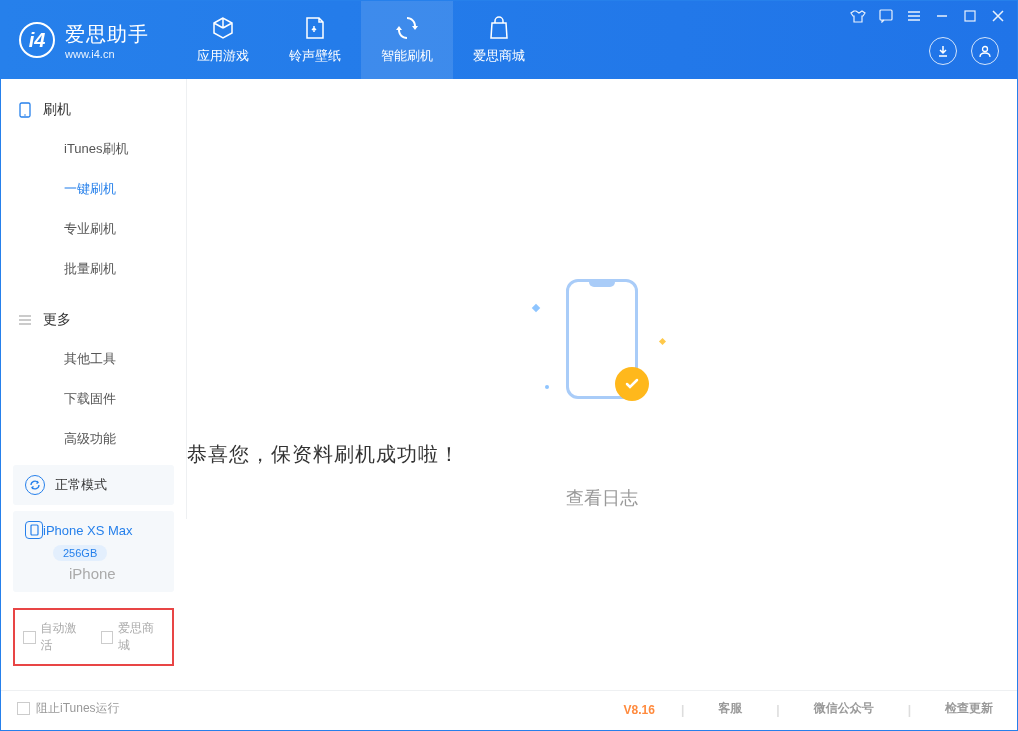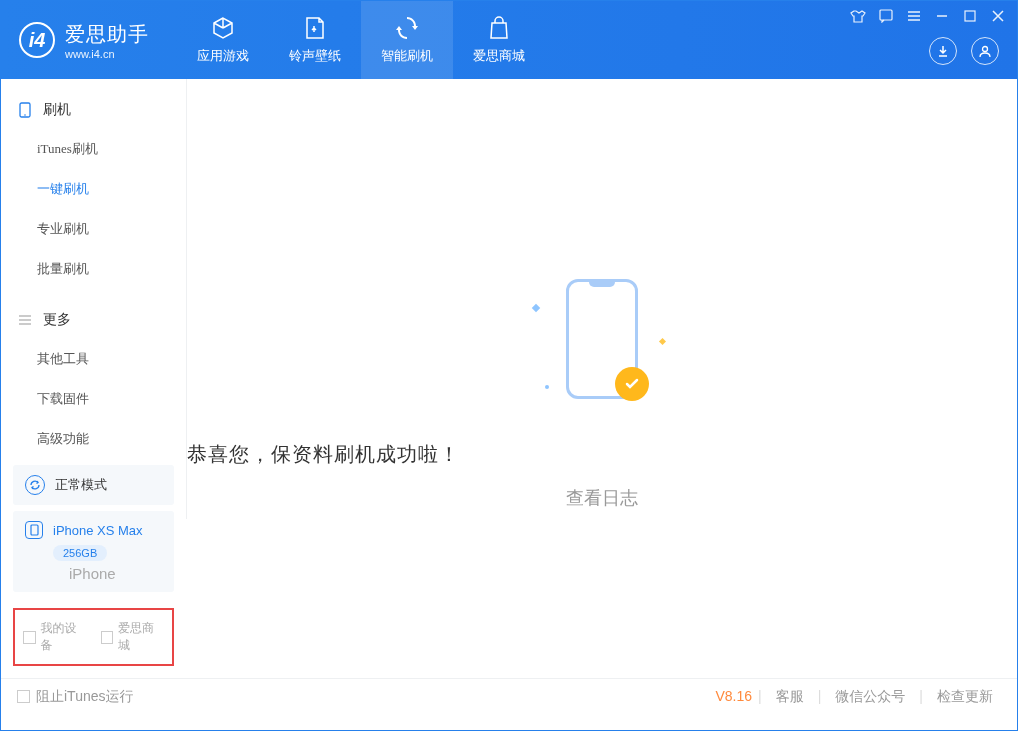--- a/index.html
+++ b/index.html
@@ -17,50 +17,50 @@
 .nav-tab-label{font-size:13px;}
 .window-controls{position:absolute;right:10px;top:6px;display:flex;gap:10px;align-items:center;}
 .wc-icon{width:18px;height:18px;cursor:pointer;opacity:0.9;display:flex;align-items:center;justify-content:center;}
 .header-actions{position:absolute;right:18px;top:36px;display:flex;gap:14px;}
 .ha-circle{width:28px;height:28px;border:1.5px solid rgba(255,255,255,0.8);border-radius:50%;display:flex;align-items:center;justify-content:center;cursor:pointer;}
 .content{display:flex;height:440px;}
 .sidebar{width:186px;background:#fff;border-right:1px solid #eef0f2;display:flex;flex-direction:column;}
 .sidebar-section{padding-top:12px;}
 .section-header{display:flex;align-items:center;padding:10px 16px;font-size:14px;color:#333;font-weight:500;}
 .section-icon{width:16px;height:16px;margin-right:10px;display:flex;align-items:center;justify-content:center;}
-.sidebar-item{padding:11px 16px 11px 36px;font-size:13px;color:#555;cursor:pointer;font-family:Liberation Serif, serif;}
+.sidebar-item{padding:11px 16px 11px 63px;font-size:13px;color:#555;cursor:pointer;}
 .sidebar-item.active{color:#2680eb;}
 .sidebar-spacer{flex:1;}
 .device-box{margin:6px 12px;padding:10px 12px;background:#f5f8fb;border-radius:3px;display:flex;align-items:center;gap:10px;cursor:pointer;}
 .device-icon{width:20px;height:20px;border:1.5px solid #2680eb;border-radius:50%;display:flex;align-items:center;justify-content:center;}
 .device-label{font-size:13px;color:#333;}
 .device-info-box{margin:0 12px 8px;padding:10px 12px;background:#f5f8fb;border-radius:3px;}
-.device-info-row{display:flex;align-items:center;gap:10px;}
+.device-info-row{display:flex;align-items:center;}
 .device-info-icon{width:18px;height:18px;border:1.5px solid #2680eb;border-radius:4px;display:flex;align-items:center;justify-content:center;}
 .device-name{font-size:13px;color:#2680eb;font-weight:500;}
 .device-storage{display:inline-block;margin-top:6px;margin-left:28px;padding:2px 10px;background:#e3effd;color:#2680eb;font-size:11px;border-radius:9px;}
 .device-type{margin-left:44px;margin-top:4px;font-size:15px;color:#aaa;}
 .checkbox-row{margin:8px 12px;padding:10px 8px;border:2px solid #e84545;display:flex;gap:14px;align-items:center;}
 .checkbox-item{display:flex;align-items:center;gap:5px;font-size:12px;color:#aaa;}
 .checkbox{width:13px;height:13px;border:1px solid #ccc;cursor:pointer;}
 .main{flex:1;position:relative;background:#fff;}
 .success-illust{width:130px;height:130px;margin:200px auto 0;position:relative;}
 .phone-shape{width:72px;height:120px;border:3px solid #a9ccf8;border-radius:12px;margin:0 auto;position:relative;background:#fff;}
 .phone-notch{width:26px;height:5px;background:#a9ccf8;border-radius:0 0 5px 5px;position:absolute;top:0;left:50%;transform:translateX(-50%);}
 .check-badge{width:34px;height:34px;background:#ffb81c;border-radius:50%;position:absolute;bottom:8px;right:18px;display:flex;align-items:center;justify-content:center;}
 .sparkle{position:absolute;background:#8ec5ff;}
 .sp1{width:6px;height:6px;transform:rotate(45deg);top:26px;left:-4px;}
 .sp2{width:5px;height:5px;transform:rotate(45deg);top:60px;right:2px;background:#ffc94a;}
 .sp3{width:4px;height:4px;border-radius:50%;bottom:20px;left:8px;}
 .success-text{text-align:left;font-size:20px;color:#333;margin-top:32px;letter-spacing:1px;}
 .confirm-btn{display:block;margin:26px auto 0;width:160px;height:40px;border:1px solid #dce0e4;background:#fff;font-size:14px;color:#555;cursor:pointer;border-radius:2px;}
 .view-log{display:block;text-align:center;margin-top:18px;font-size:18px;color:#999;cursor:pointer;}
-.footer{position:absolute;bottom:16px;left:0;right:0;height:36px;border-top:1px solid #eef0f2;display:flex;align-items:center;padding:0 16px;font-size:14px;color:#999;}
+.footer{position:absolute;bottom:4px;left:0;right:0;height:36px;border-top:1px solid #eef0f2;display:flex;align-items:center;padding:0 16px;font-size:12px;color:#999;}
 .footer-left{display:flex;align-items:center;gap:6px;}
-.footer-right{margin-left:auto;display:flex;align-items:flex-start;gap:6px;}
+.footer-right{margin-left:auto;display:flex;align-items:flex-end;gap:26px;font-weight:bold;}
 .footer-link{color:#999;cursor:pointer;padding:0 8px;}
 .footer-divider{color:#ddd;}
 </style>
 </head>
 <body>
 
 <div class="header">
   <div class="logo">
     <div class="logo-icon">i4</div>
     <div class="logo-text">
@@ -199,21 +199,21 @@
             </svg>
           </div>
         <span class="device-name">iPhone XS Max</span>
       </div>
       <span class="device-storage">256GB</span>
       <div class="device-type">iPhone</div>
     </div>
     <div class="checkbox-row">
       <div class="checkbox-item">
         <div class="checkbox"></div>
-        <span>我的设备</span>
+        <span>自动激活</span>
       </div>
       <div class="checkbox-item">
         <div class="checkbox"></div>
         <span>爱思商城</span>
       </div>
     </div>
   </div>
 
   <div class="main">
     <div class="success-illust">

